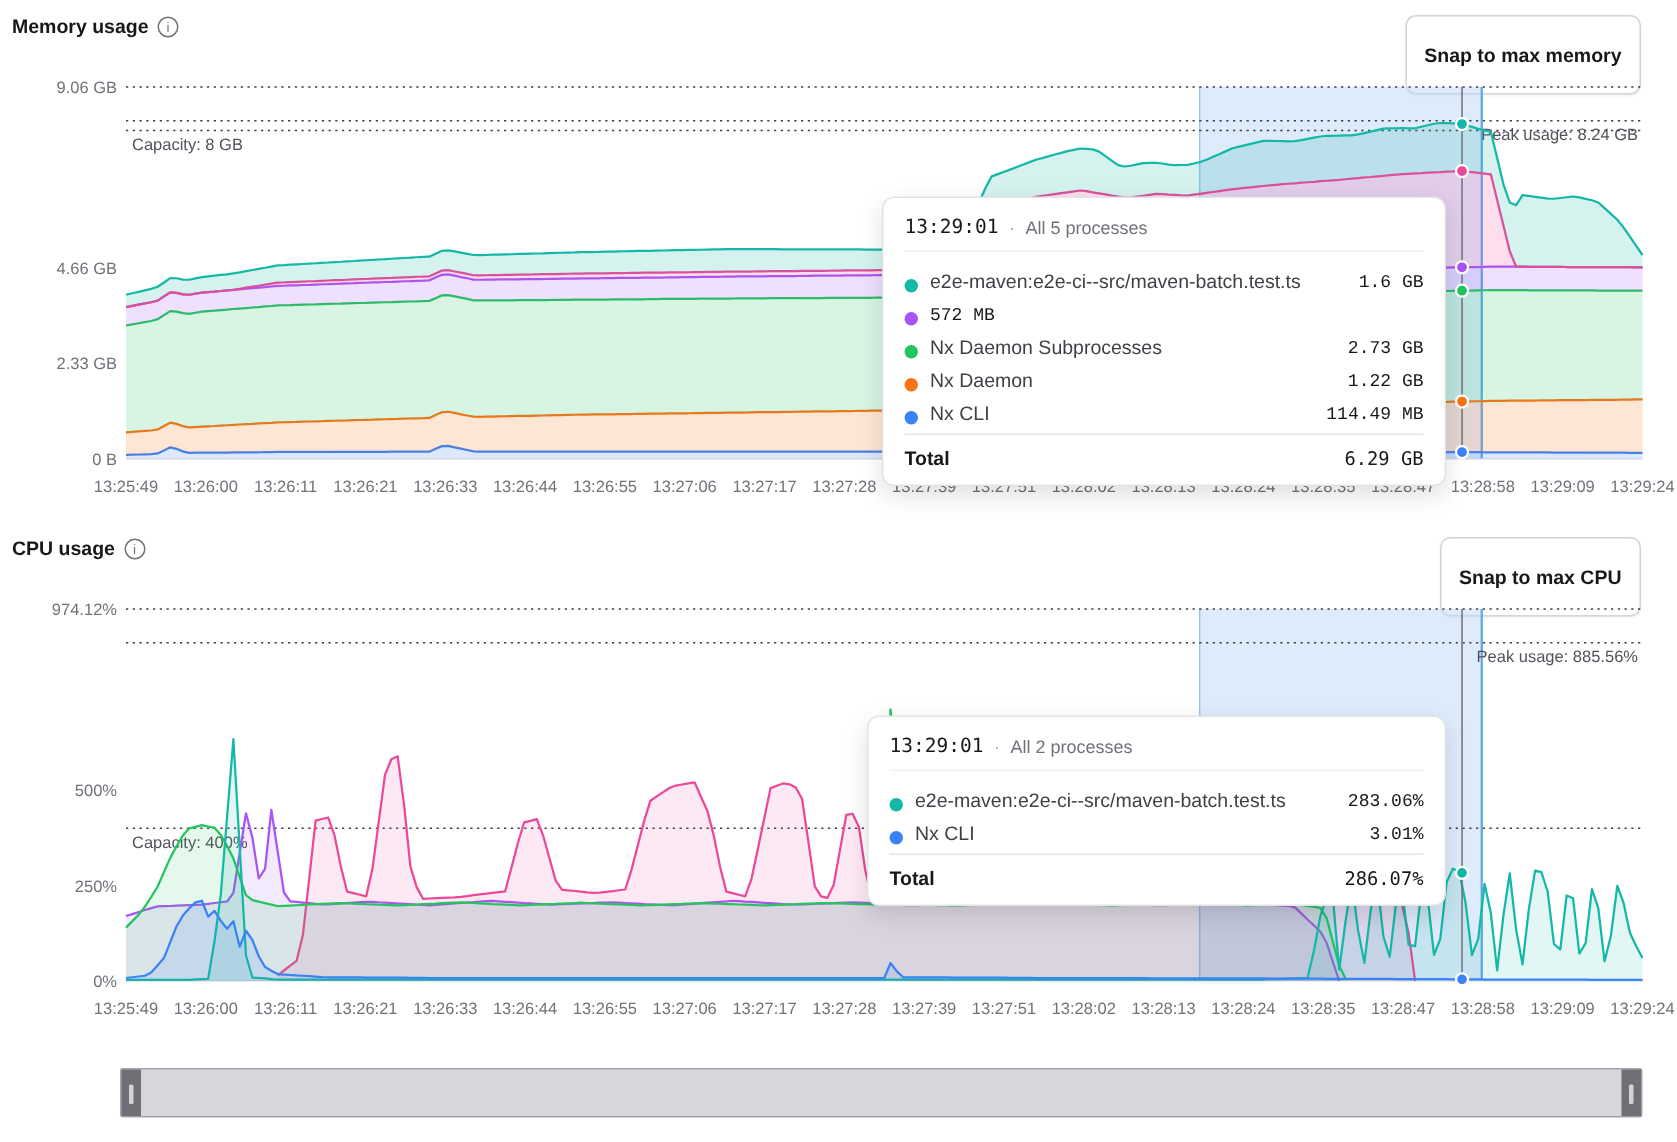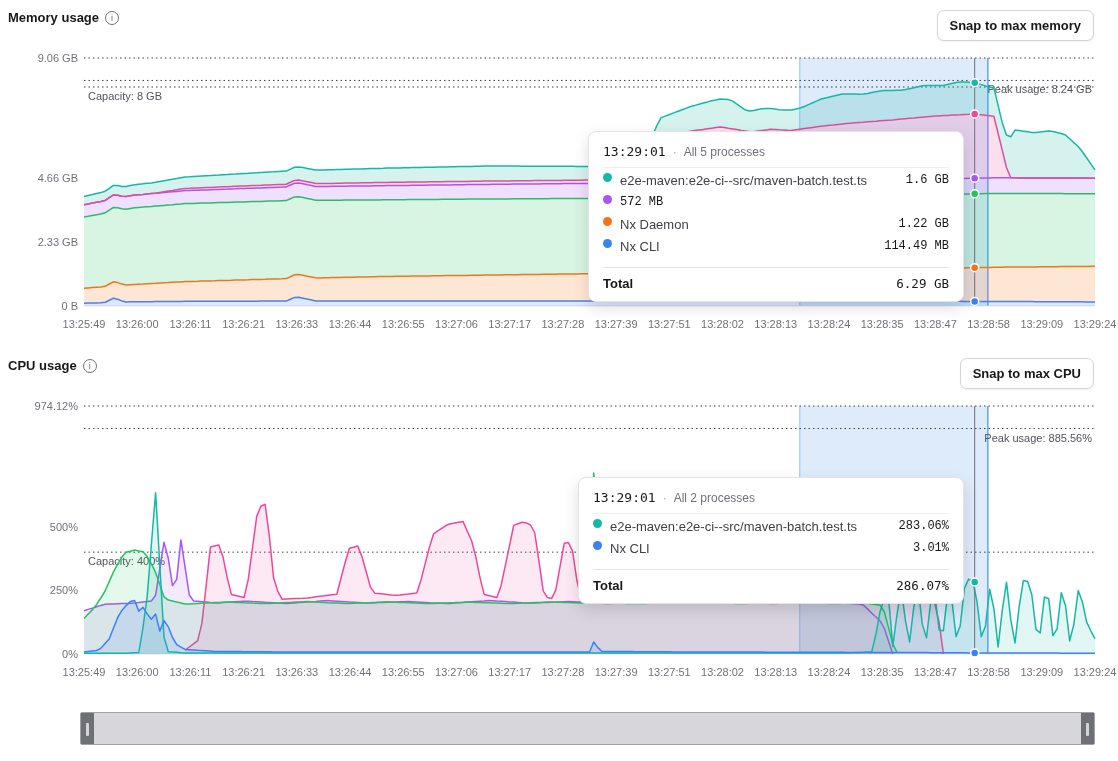--- a/index.html
+++ b/index.html
@@ -2,30 +2,30 @@
 <html><head>
 <meta charset="utf-8">
 <style>
   *{margin:0;padding:0;box-sizing:border-box}
   body{background:#fff;font-family:"Liberation Sans",sans-serif}
   .page{position:relative;width:1118px;height:761px;background:#fff;overflow:hidden}
   .chart-header{position:absolute;left:8px;right:24px;height:34px;display:flex;align-items:flex-start;justify-content:space-between}
   .chart-title-wrap{display:flex;align-items:center;gap:6px}
   .chart-title{font-size:13px;font-weight:700;color:#18181b}
   .info-icon{width:14px;height:14px;border:1px solid #71717a;border-radius:50%;color:#71717a;font-size:9px;line-height:12px;text-align:center;display:inline-block}
-  .snap-btn{background:#fff;border:1px solid #d4d4d8;border-radius:7px;padding:7px 12px;font-size:13px;font-weight:600;color:#18181b;font-family:inherit;box-shadow:0 1px 2px rgba(0,0,0,0.06);cursor:pointer}
+  .snap-btn{background:#fff;border:1px solid #d4d4d8;border-radius:7px;padding:18px 12px;font-size:13px;font-weight:600;color:#18181b;font-family:inherit;box-shadow:0 1px 2px rgba(0,0,0,0.06);cursor:pointer}
   .chart-svg{position:absolute;left:0;width:1118px;height:288px}
   .tick-label{font-family:"Liberation Sans",sans-serif;font-size:11px;fill:#71717a}
   .ref-label{font-family:"Liberation Sans",sans-serif;font-size:11px;fill:#52525b}
   .tooltip{position:absolute;background:#fff;border:1px solid #e4e4e7;border-radius:8px;box-shadow:0 6px 16px rgba(0,0,0,0.13);padding:10px 14px;z-index:5}
   .tt-header{display:flex;align-items:center;gap:7px;padding:2px 0 8px;border-bottom:1px solid #efeff1;margin-bottom:5px}
   .tt-time{font-family:"DejaVu Sans Mono",monospace;font-size:13px;font-weight:400;color:#18181b}
   .tt-sep{color:#a1a1aa;font-size:12px}
   .tt-processes{color:#71717a;font-size:12px}
-  .tt-row{display:flex;align-items:flex-start;gap:8px;height:22px}
+  .tt-row{display:flex;align-items:flex-end;gap:8px;height:22px}
   .tt-dot{width:9px;height:9px;border-radius:50%;flex:none}
   .tt-name{font-size:13px;color:#3f3f46;flex:1;white-space:nowrap}
   .tt-val{font-family:Liberation Mono, monospace;font-size:12px;color:#18181b}
   .tt-total{display:flex;justify-content:space-between;align-items:flex-end;border-top:1px solid #e4e4e7;margin-top:6px;padding-top:8px}
   .tt-total-label{font-size:13px;font-weight:700;color:#18181b}
   .tt-total-val{font-family:"DejaVu Sans Mono",monospace;font-size:12.5px;font-weight:400;color:#18181b}
   .hscroll{position:absolute;left:80px;top:712px;width:1015px;height:33px;background:#d7d7db;border:1px solid #a1a1aa;border-radius:2px;display:flex}
   .hscroll-handle{width:13px;background:#6f6f76;position:relative;flex:none}
   .hscroll-track{flex:1}
   .grip{position:absolute;left:5px;top:10px;width:3px;height:13px;background:#d4d4d8;border-radius:1px}
@@ -107,20 +107,25 @@
           <div class="tt-row">
             <span class="tt-dot" style="background: rgb(20, 184, 166);"></span>
             <span class="tt-name">e2e-maven:e2e-ci--src/maven-batch.test.ts</span>
             <span class="tt-val">1.6 GB</span>
           </div>
           <div class="tt-row">
             <span class="tt-dot" style="background: rgb(168, 85, 247);"></span>
             <span class="tt-val">572 MB</span>
           </div>
           <div class="tt-row">
+            <span class="tt-dot" style="background: rgb(34, 197, 94);"></span>
+            <span class="tt-name">Nx Daemon Subprocesses</span>
+            <span class="tt-val">2.73 GB</span>
+          </div>
+          <div class="tt-row">
             <span class="tt-dot" style="background: rgb(249, 115, 22);"></span>
             <span class="tt-name">Nx Daemon</span>
             <span class="tt-val">1.22 GB</span>
           </div>
           <div class="tt-row">
             <span class="tt-dot" style="background: rgb(59, 130, 246);"></span>
             <span class="tt-name">Nx CLI</span>
             <span class="tt-val">114.49 MB</span>
           </div>
         </div>

